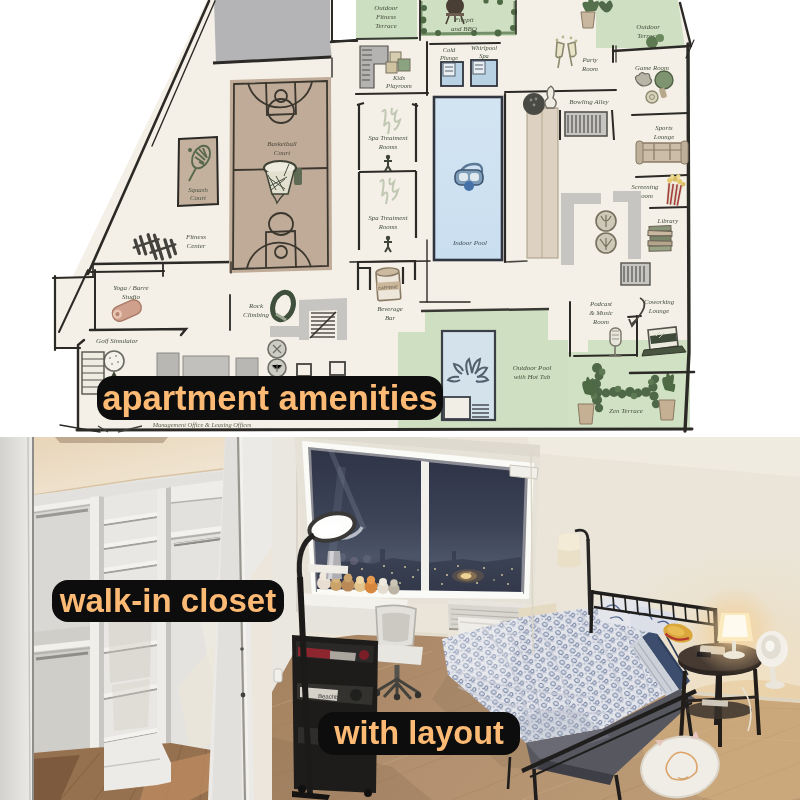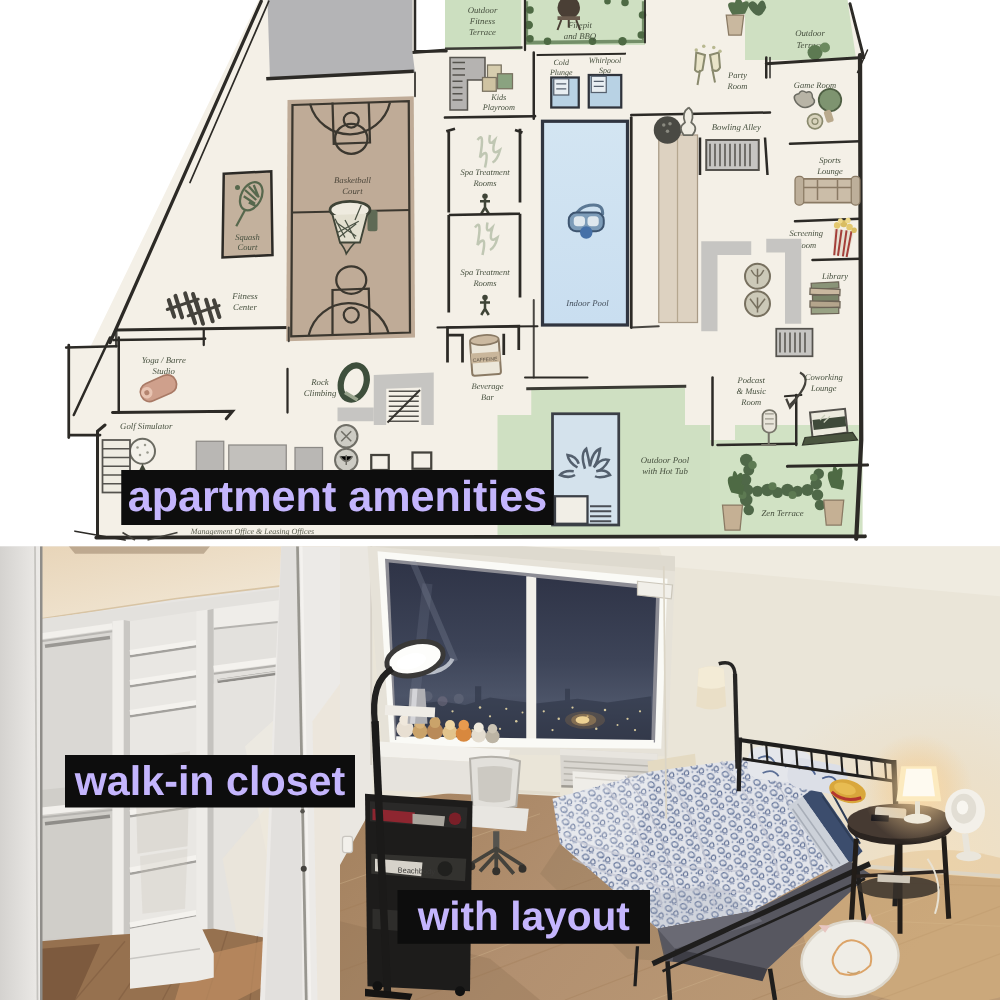--- a/index.html
+++ b/index.html
@@ -1,21 +1,21 @@
 <!DOCTYPE html>
 <html><head>
 <meta charset="utf-8">
 <style>
   html,body{margin:0;padding:0;width:800px;height:800px;background:#fff;overflow:hidden;
     font-family:"Liberation Sans",sans-serif;}
   #stage{position:relative;width:800px;height:800px;}
   .sec{position:absolute;} .sec svg{display:block;}
-  .tag{position:absolute;background:#0d0d0d;color:#c4b5fd;
+  .tag{position:absolute;background:#0d0d0d;color:#fdba74;
     font-family:"Liberation Sans",sans-serif;font-weight:700;
-    display:flex;align-items:center;justify-content:center;white-space:nowrap;overflow:hidden;}
+    display:flex;align-items:center;justify-content:center;white-space:nowrap;overflow:hidden;border-radius:16px;}
 </style>
 </head>
 <body>
 <div id="stage">
 
   <div class="sec" style="left:0;top:0;width:800px;height:437px;">
   <svg width="800" height="437" viewBox="0 0 800 437">
     <defs>
       <linearGradient id="poolg" x1="0" y1="0" x2="0" y2="1">
         <stop offset="0" stop-color="#d3e5f2"></stop>
@@ -879,16 +879,16 @@
     </g>
 
     <path d="M259,16 L261,218" stroke="#dbd5c6" stroke-width="1.4"></path>
 
     <rect x="2" y="232" width="8" height="13" rx="2" fill="#f2f0eb" stroke="#c9c6c0" stroke-width="1"></rect>
   </svg>
   </div>
 
   <div class="tag" style="left:97px;top:376px;width:346px;height:44px;font-size:34.5px;">apartment amenities</div>
 
-  <div class="tag" style="left:52px;top:604px;width:232px;height:42px;font-size:33px;">walk-in closet</div>
+  <div class="tag" style="left:52px;top:580px;width:232px;height:42px;font-size:33px;">walk-in closet</div>
 
   <div class="tag" style="left:318px;top:712px;width:202px;height:43px;font-size:32.5px;">with layout</div>
 </div>
 
 </body></html>

